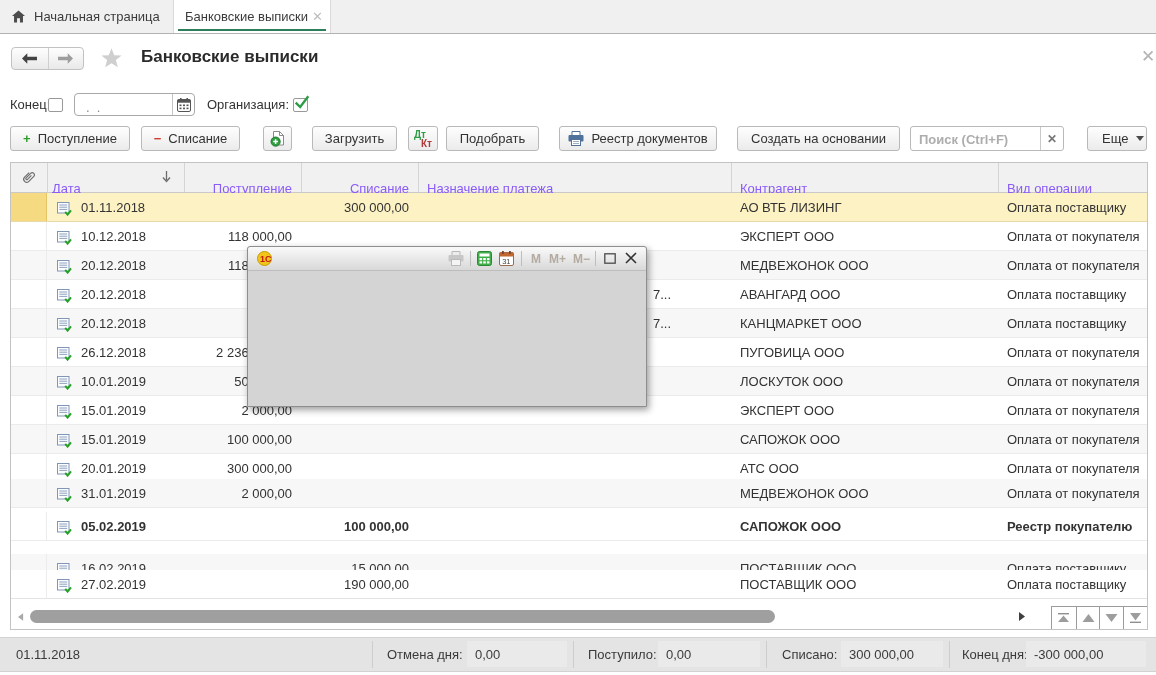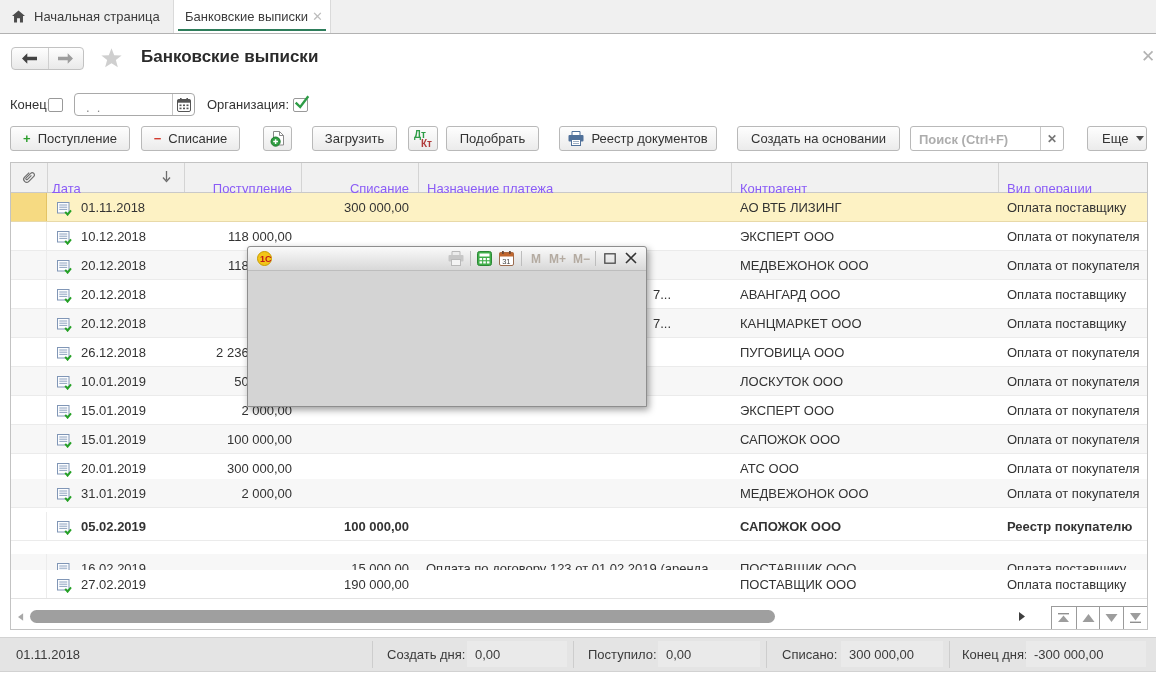--- a/index.html
+++ b/index.html
@@ -360,21 +360,20 @@
         </div>
         <div class="row alt" style="top:378px;margin-top:13px;">
           <span class="gut"></span>
           <svg class="dicon" width="15" height="14" viewBox="0 0 15 14">
             <rect x="0.5" y="0.5" width="11.5" height="10.5" fill="#fcfdff" stroke="#8096b6"></rect>
             <path d="M2.3 3 H10.2 M2.3 5.2 H10.2 M2.3 7.4 H10.2" stroke="#8da2bf" stroke-width="1"></path>
             <path d="M8.2 9.8 L10.6 12.6 L14 8.4" fill="none" stroke="#25a125" stroke-width="2"></path>
           </svg>
           <span class="cell" style="left:70px;">16.02.2019</span>
           <span class="cell r" style="left:276px; width:122px;">15 000,00</span>
-          <span class="cell" style="left:415px;">Оплата по договору 123 от 01.02.2019 (аренда...</span>
           <span class="cell" style="left:729px;">ПОСТАВЩИК ООО</span>
           <span class="cell" style="left:996px;">Оплата поставщику</span>
         </div>
         <div class="row " style="top:407px;">
           <span class="gut"></span>
           <svg class="dicon" width="15" height="14" viewBox="0 0 15 14">
             <rect x="0.5" y="0.5" width="11.5" height="10.5" fill="#fcfdff" stroke="#8096b6"></rect>
             <path d="M2.3 3 H10.2 M2.3 5.2 H10.2 M2.3 7.4 H10.2" stroke="#8da2bf" stroke-width="1"></path>
             <path d="M8.2 9.8 L10.6 12.6 L14 8.4" fill="none" stroke="#25a125" stroke-width="2"></path>
           </svg>
@@ -415,21 +414,21 @@
               <rect x="1" y="8.6" width="11" height="1.4" fill="#8f8f8f"></rect>
             </svg>
           </div>
       </div>
     </div>
   </div>
 
   <div class="abs" id="footer">
     <div class="fcell" style="left:16px;">01.11.2018</div>
     <div class="fsep" style="left:372px;"></div>
-    <div class="fcell" style="left:387px;">Создать дня:</div>
+    <div class="fcell" style="left:387px;">Отмена дня:</div>
     <div class="fval" style="left:467px; width:100px;"></div>
     <div class="fcell" style="left:475px;">0,00</div>
     <div class="fsep" style="left:573px;"></div>
     <div class="fcell" style="left:588px;">Поступило:</div>
     <div class="fval" style="left:658px; width:102px;"></div>
     <div class="fcell" style="left:666px;">0,00</div>
     <div class="fsep" style="left:766px;"></div>
     <div class="fcell" style="left:782px;">Списано:</div>
     <div class="fval" style="left:841px; width:102px;"></div>
     <div class="fcell" style="left:849px;">300 000,00</div>

